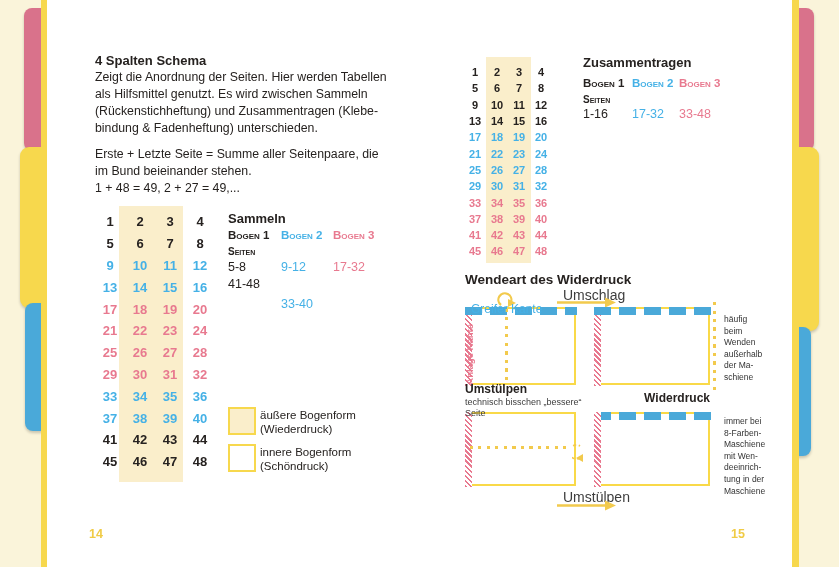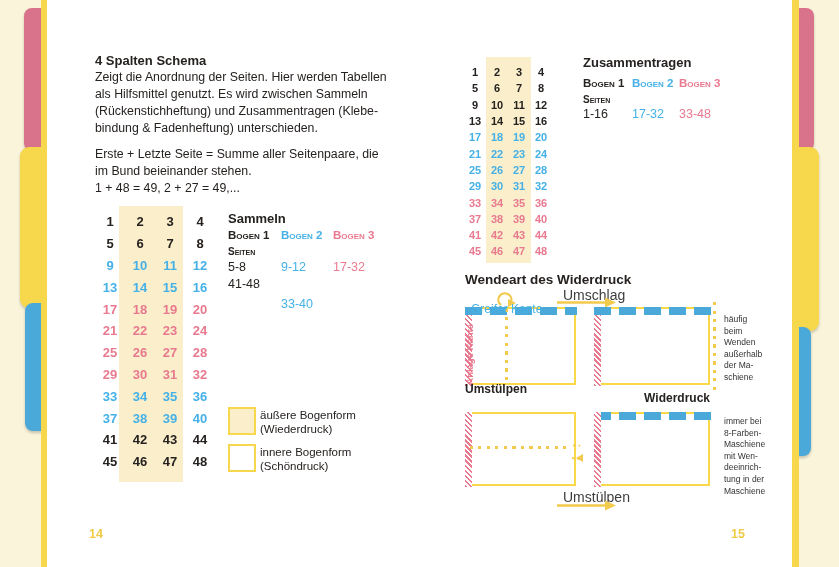--- a/index.html
+++ b/index.html
@@ -246,20 +246,21 @@
   </div>
 
   <div class="vdots" id="vd-tl"></div>
   <div class="vdots" id="vd-tr"></div>
   <div class="hdots" id="hd-bl"></div>
 
   <div class="abs" id="greifer">Greifer Kante</div>
   <div class="abs" id="anlage">Anlage Kante</div>
 
   <div class="abs dlabel-bold" style="left:465px;top:382px;">Umstülpen</div>
+  <div class="abs" style="left:465px;top:397px;font-size:9px;line-height:11px;color:#3d3d3d;">technisch bisschen „bessere“<br>Seite</div>
   <div class="abs dlabel-bold" style="left:594px;top:391px;width:116px;text-align:right;">Widerdruck</div>
 
   <svg class="abs" style="left:572px;top:440px;" width="22" height="24">
     <path d="M8 18 A7 7 0 1 1 8 6" fill="none" stroke="#f2ca4d" stroke-width="1.8" stroke-dasharray="3 2.5"></path>
     <polygon points="11,14 4,18 11,22" fill="#f2ca4d"></polygon>
   </svg>
 
   <div class="abs dlabel-small" style="left:563px;top:489px;">Umstülpen</div>
   <svg class="abs" style="left:557px;top:500px;" width="60" height="11">
     <line x1="0" y1="5.5" x2="49" y2="5.5" stroke="#f2ca4d" stroke-width="2.4"></line>

